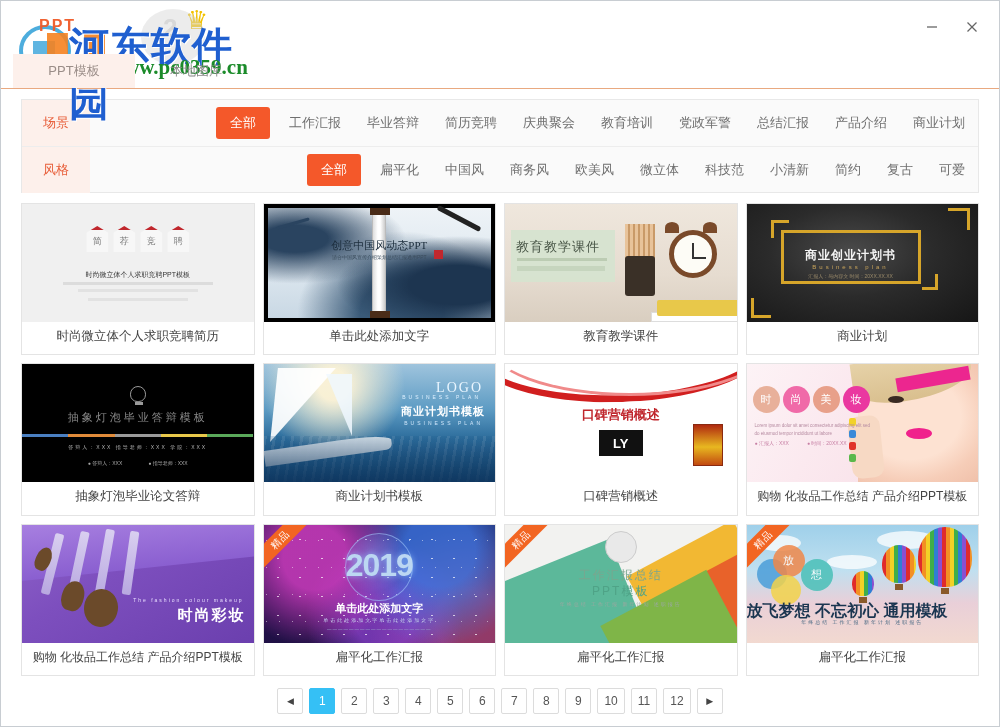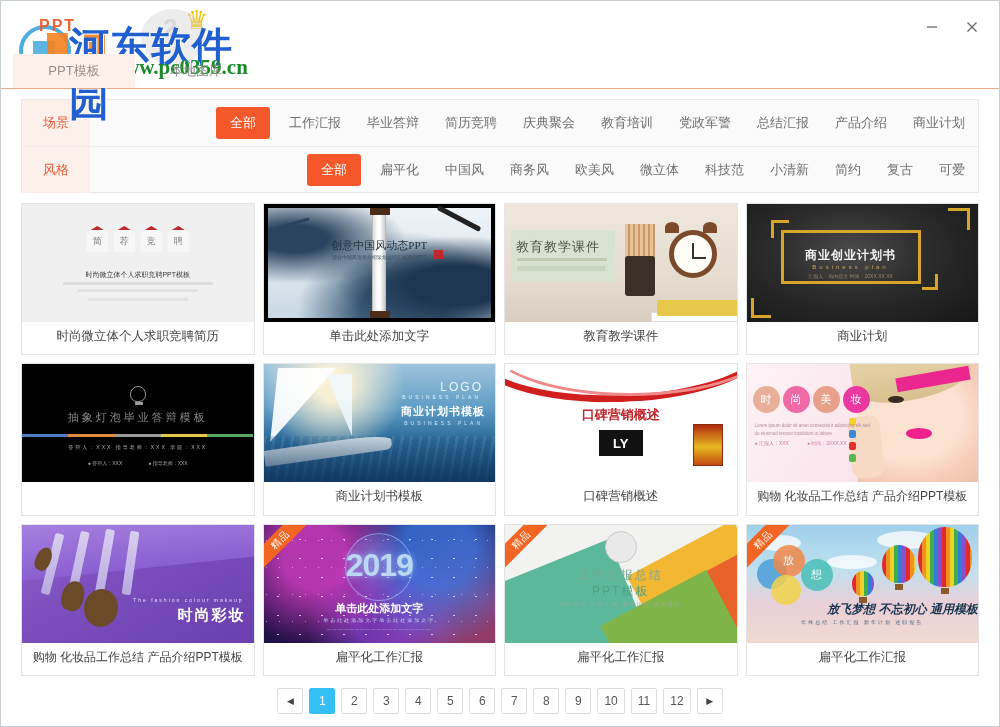--- a/index.html
+++ b/index.html
@@ -279,21 +279,21 @@
      border-left:58px solid rgba(255,255,255,.92); border-bottom:74px solid transparent; transform:skewX(-6deg);}
   .t-sail .sailB{ position:absolute; left:62px; top:10px; width:0;height:0;
      border-right:26px solid rgba(240,248,255,.85); border-bottom:62px solid transparent;}
   .t-sail .hull{ position:absolute; left:0; top:78px; width:128px; height:16px; background:#f2f4f5; transform:rotate(-8deg); border-radius:0 40% 6px 0;}
   .t-sail .water{ position:absolute; left:0;right:0;bottom:0;height:46px;
      background:linear-gradient(180deg,rgba(30,90,140,.2),rgba(12,50,90,.85)),
      repeating-linear-gradient(100deg, rgba(255,255,255,.12) 0 3px, transparent 3px 9px);}
   .t-sail .tt{ position:absolute; right:10px; top:40px; font-size:11px; font-weight:bold; color:#fff; letter-spacing:1px;}
   .t-sail .st{ position:absolute; right:14px; top:30px; font-size:5px; color:#dff0ff; letter-spacing:3px;}
   .t-sail .st2{ position:absolute; right:12px; top:56px; font-size:5px; color:#cfe6fb; letter-spacing:3px;}
-  .t-sail .logo{ position:absolute; right:12px; top:16px; font-size:12px; color:#eaf6ff; letter-spacing:2px;}
+  .t-sail .logo{ position:absolute; right:12px; top:16px; font-size:14px; color:#eaf6ff; letter-spacing:2px;font-family:Liberation Serif, serif;}
 
   
   .t-wom{ background:#fff; }
   .t-wom .arc{ position:absolute; left:-34px; top:-72px; width:300px; height:110px;
      border-radius:50%; border:7px solid transparent; border-bottom-color:#d11f1f;
      transform:rotate(-2deg);}
   .t-wom .arc2{ position:absolute; left:-20px; top:-78px; width:290px; height:110px;
      border-radius:50%; border:3px solid transparent; border-bottom-color:#f08a8a;}
   .t-wom .tt{ position:absolute; left:0; right:0; top:42px; text-align:center; font-size:13px; font-weight:bold; color:#c0272d;}
   .t-wom .ly{ position:absolute; left:50%; margin-left:-22px; top:66px; width:44px; height:26px; background:#111;
@@ -375,22 +375,22 @@
   }
   .t-balloon .cloud{ position:absolute; background:rgba(255,255,255,.75); border-radius:50%;}
   .t-balloon .blob{ position:absolute; border-radius:50%; opacity:.85;
      display:flex; align-items:center; justify-content:center; color:#fff; font-size:11px;}
   .t-balloon .bal{ position:absolute; border-radius:50% 50% 46% 46%;
      background:
        repeating-linear-gradient(90deg,#e02b2b 0 4px,#f29023 4px 8px,#f2d127 8px 12px,#3fae4a 12px 16px,#2f7fd4 16px 20px,#8a4fd0 20px 24px);
   }
   .t-balloon .bal:after{ content:""; position:absolute; left:50%; margin-left:-4px; bottom:-7px;
      width:8px; height:6px; background:#8a5a2a;}
-  .t-balloon .tt{ position:absolute; left:0;right:0; top:76px; text-align:right;
-     font-size:12px; font-weight:bold; color:#1a3550;font-style:italic;}
+  .t-balloon .tt{ position:absolute; left:0;right:0; top:76px; text-align:left;
+     font-size:16px; font-weight:bold; color:#1a3550;}
   .t-balloon .st{ position:absolute; left:0;right:0; top:94px; text-align:center; font-size:5px; color:#4a6a84; letter-spacing:2px;}
 
   
   .pager {
     flex: 0 0 auto;
     height: 50px;
     display: flex; align-items: center; justify-content: center;
     gap: 6px;
   }
   .pg {
@@ -553,20 +553,21 @@
               <i style="background:#9a9a9a"></i>
               <i style="background:#e8c84a"></i>
               <i style="background:#5aa85a"></i>
           </div>
           <div class="sub">答辩人：XXX   指导老师：XXX   学院：XXX</div>
           <div class="dots">
               <span>● 答辩人：XXX</span>
               <span>● 指导老师：XXX</span>
             </div>
         </div>
+        <div class="card-label">抽象灯泡毕业论文答辩</div>
       </div>
 
       <div class="card">
         <div class="thumb t-sail">
           <div class="sailA"></div>
           <div class="sailB"></div>
           <div class="hull"></div>
           <div class="water"></div>
           <div class="logo">LOGO</div>
           <div class="st">BUSINESS PLAN</div>

